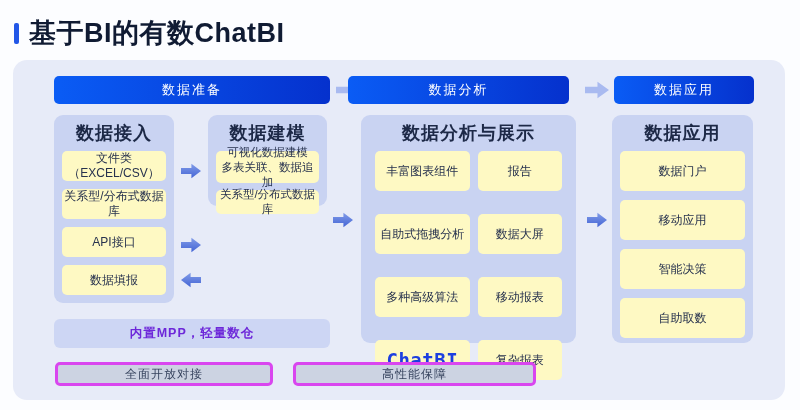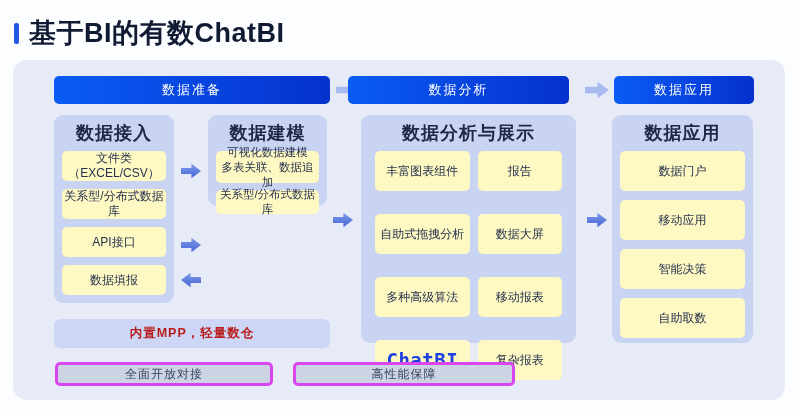--- a/index.html
+++ b/index.html
@@ -74,32 +74,32 @@
   .agrid .pitem { height:40px; }
   .logo-text { font-family:"DejaVu Sans Mono", monospace; font-weight:700; font-size:19px; color:#1c3fe0; letter-spacing:0.5px; }
 
   .panel.app { left:599px; top:55px; width:141px; height:228px; }
   .panel.app .pitem { height:40px; margin-bottom:9px; }
 
   .mpp-bar {
     position:absolute; left:41px; top:259px; width:276px; height:29px;
     background:#cdd6f4; border-radius:6px;
     display:flex; align-items:center; justify-content:center;
-    font-size:12.5px; font-weight:600; color:#b91c1c; letter-spacing:1px;
+    font-size:12.5px; font-weight:600; color:#6d28d9; letter-spacing:1px;
   }
 
   
   .badge {
     position:absolute; top:302px; height:24px;
     background:#ccd3e2; border:3px solid #d946ef; border-radius:5px;
     display:flex; align-items:center; justify-content:center;
     font-size:12px; color:#36435e; letter-spacing:1px;
   }
   .badge.f1 { left:42px;  width:218px; }
-  .badge.f2 { left:280px; width:222px; }
+  .badge.f2 { left:280px; width:243px; }
   .badge.f3 { left:520px; width:222px; }
 </style>
 </head>
 <body>
 
 <div class="title-row">
   <div class="accent-bar"></div>
   <div class="page-title">基于BI的有数ChatBI</div>
 </div>
 

